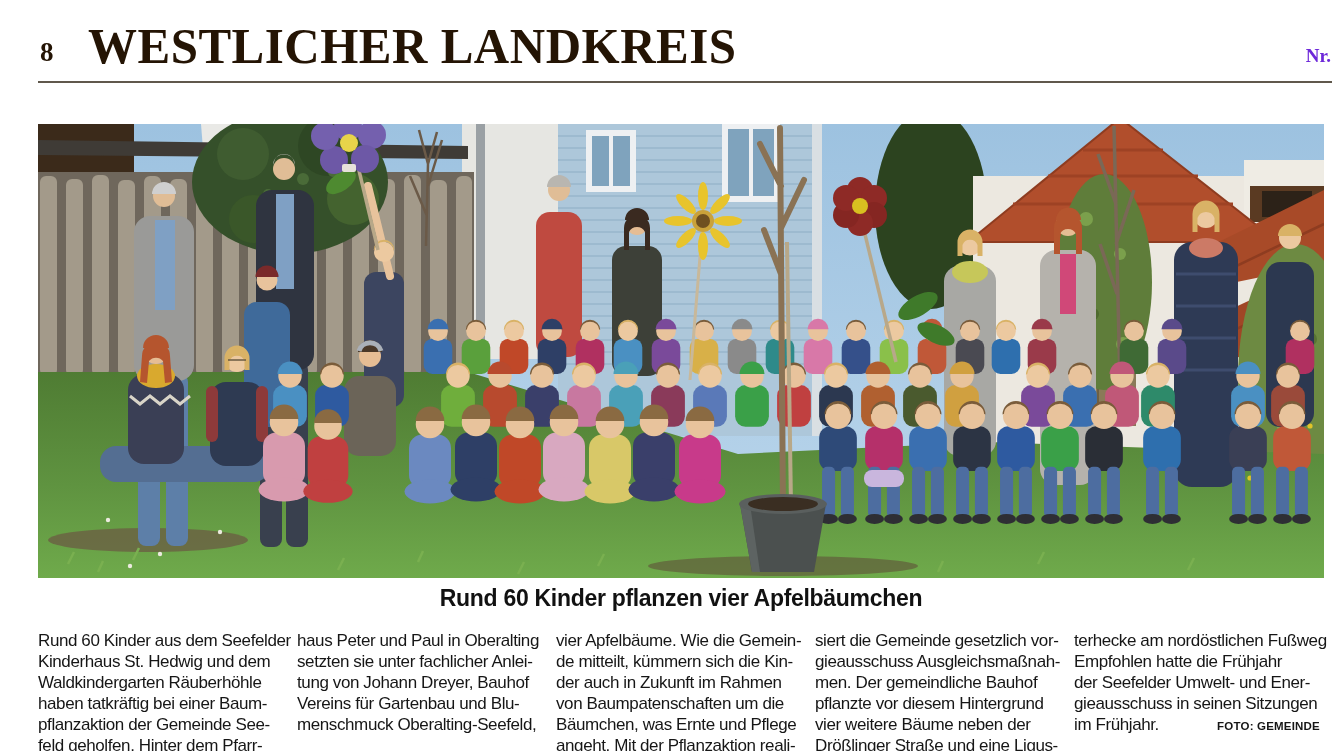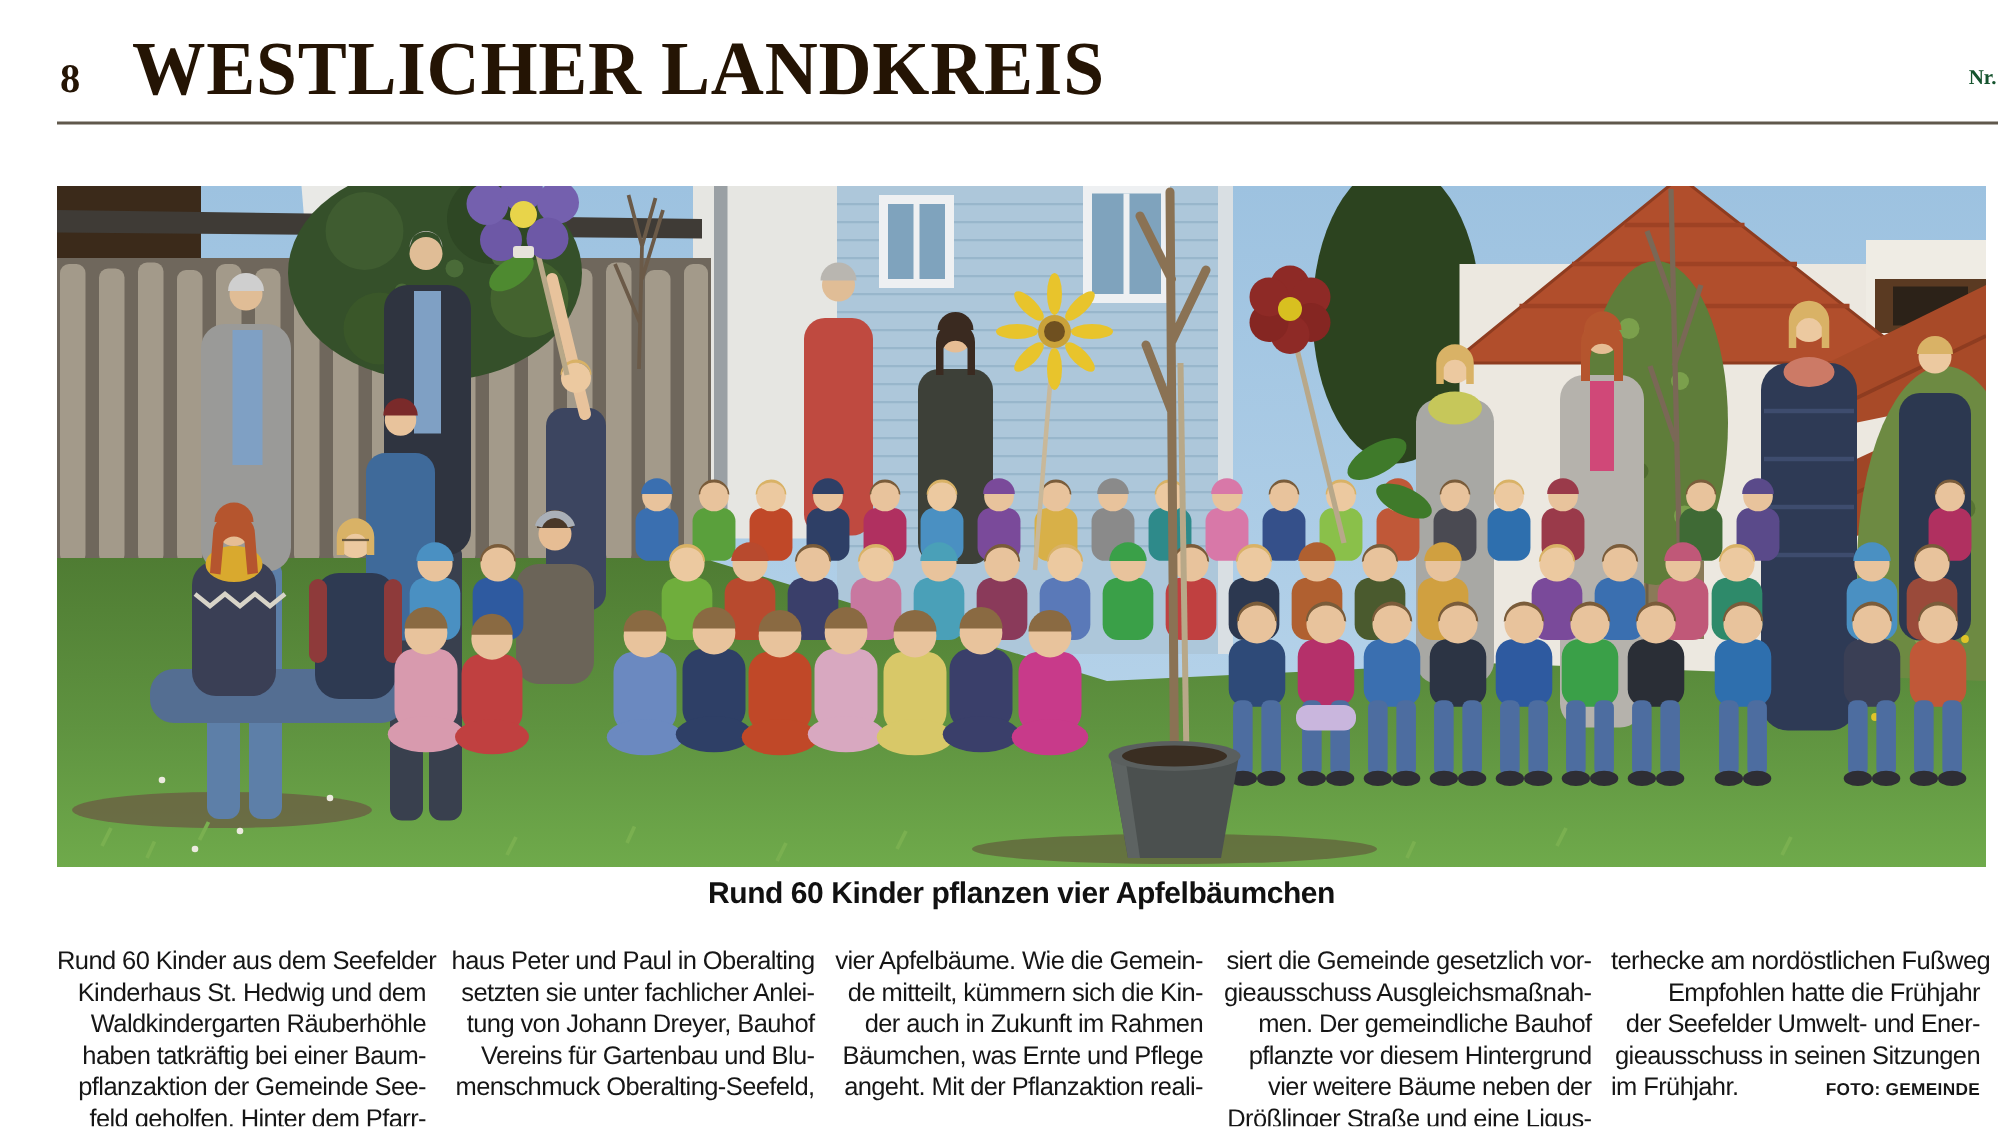--- a/index.html
+++ b/index.html
@@ -5,33 +5,33 @@
   html,body{margin:0;padding:0;background:#ffffff;}
   .page{position:relative;width:1332px;height:751px;background:#fff;overflow:hidden;
         font-family:"Liberation Sans",sans-serif;color:#1b1b1b;}
   
   .pagenum{position:absolute;left:40px;top:37px;font-family:"Liberation Serif",serif;
            font-weight:bold;font-size:27px;color:#241404;}
   .masthead{position:absolute;left:88px;top:16px;font-family:"Liberation Serif",serif;
             font-weight:bold;font-size:49px;letter-spacing:.5px;color:#241404;
             white-space:nowrap;transform:scaleY(1.04);transform-origin:left top;}
   .issue{position:absolute;right:1px;top:45px;font-family:"Liberation Serif",serif;
-         font-weight:bold;font-size:14px;color:#14532d;}
+         font-weight:bold;font-size:19px;color:#6d28d9;}
   .rule{position:absolute;left:38px;right:0;top:81px;height:2px;background:#60584c;}
   
   .photo{position:absolute;left:38px;top:124px;width:1286px;height:454px;overflow:hidden;}
   .photo svg{display:block;width:100%;height:100%;}
   
   .caption{position:absolute;left:38px;top:585px;width:1286px;text-align:center;
-           font-size:20px;font-weight:bold;letter-spacing:-.3px;color:#111;}
+           font-size:23px;font-weight:bold;letter-spacing:-.3px;color:#111;}
   
   .cols{position:absolute;left:38px;top:630px;width:1290px;display:flex;gap:13px;}
   .col{flex:0 0 246px;width:246px;font-size:17px;line-height:21px;letter-spacing:-.4px;
        color:#161616;}
-  .ln{white-space:nowrap;text-align:right;}
+  .ln{white-space:nowrap;}
   .lastln{display:flex;justify-content:space-between;align-items:baseline;white-space:nowrap;}
   .credit{font-size:11.5px;font-weight:bold;letter-spacing:.2px;color:#161616;}
 </style>
 </head>
 <body>
 
 <div class="page">
 
   <div class="pagenum">8</div>
   <div class="masthead">WESTLICHER LANDKREIS</div>
@@ -552,20 +552,21 @@
       <div class="ln">haus Peter und Paul in Oberalting</div>
       <div class="ln">setzten sie unter fachlicher Anlei-</div>
       <div class="ln">tung von Johann Dreyer, Bauhof</div>
       <div class="ln">Vereins für Gartenbau und Blu-</div>
       <div class="ln">menschmuck Oberalting-Seefeld,</div>
     </div>
     <div class="col">
       <div class="ln">vier Apfelbäume. Wie die Gemein-</div>
       <div class="ln">de mitteilt, kümmern sich die Kin-</div>
       <div class="ln">der auch in Zukunft im Rahmen</div>
+      <div class="ln">von Baumpatenschaften um die</div>
       <div class="ln">Bäumchen, was Ernte und Pflege</div>
       <div class="ln">angeht. Mit der Pflanzaktion reali-</div>
     </div>
     <div class="col">
       <div class="ln">siert die Gemeinde gesetzlich vor-</div>
       <div class="ln">gieausschuss Ausgleichsmaßnah-</div>
       <div class="ln">men. Der gemeindliche Bauhof</div>
       <div class="ln">pflanzte vor diesem Hintergrund</div>
       <div class="ln">vier weitere Bäume neben der</div>
       <div class="ln">Drößlinger Straße und eine Ligus-</div>

